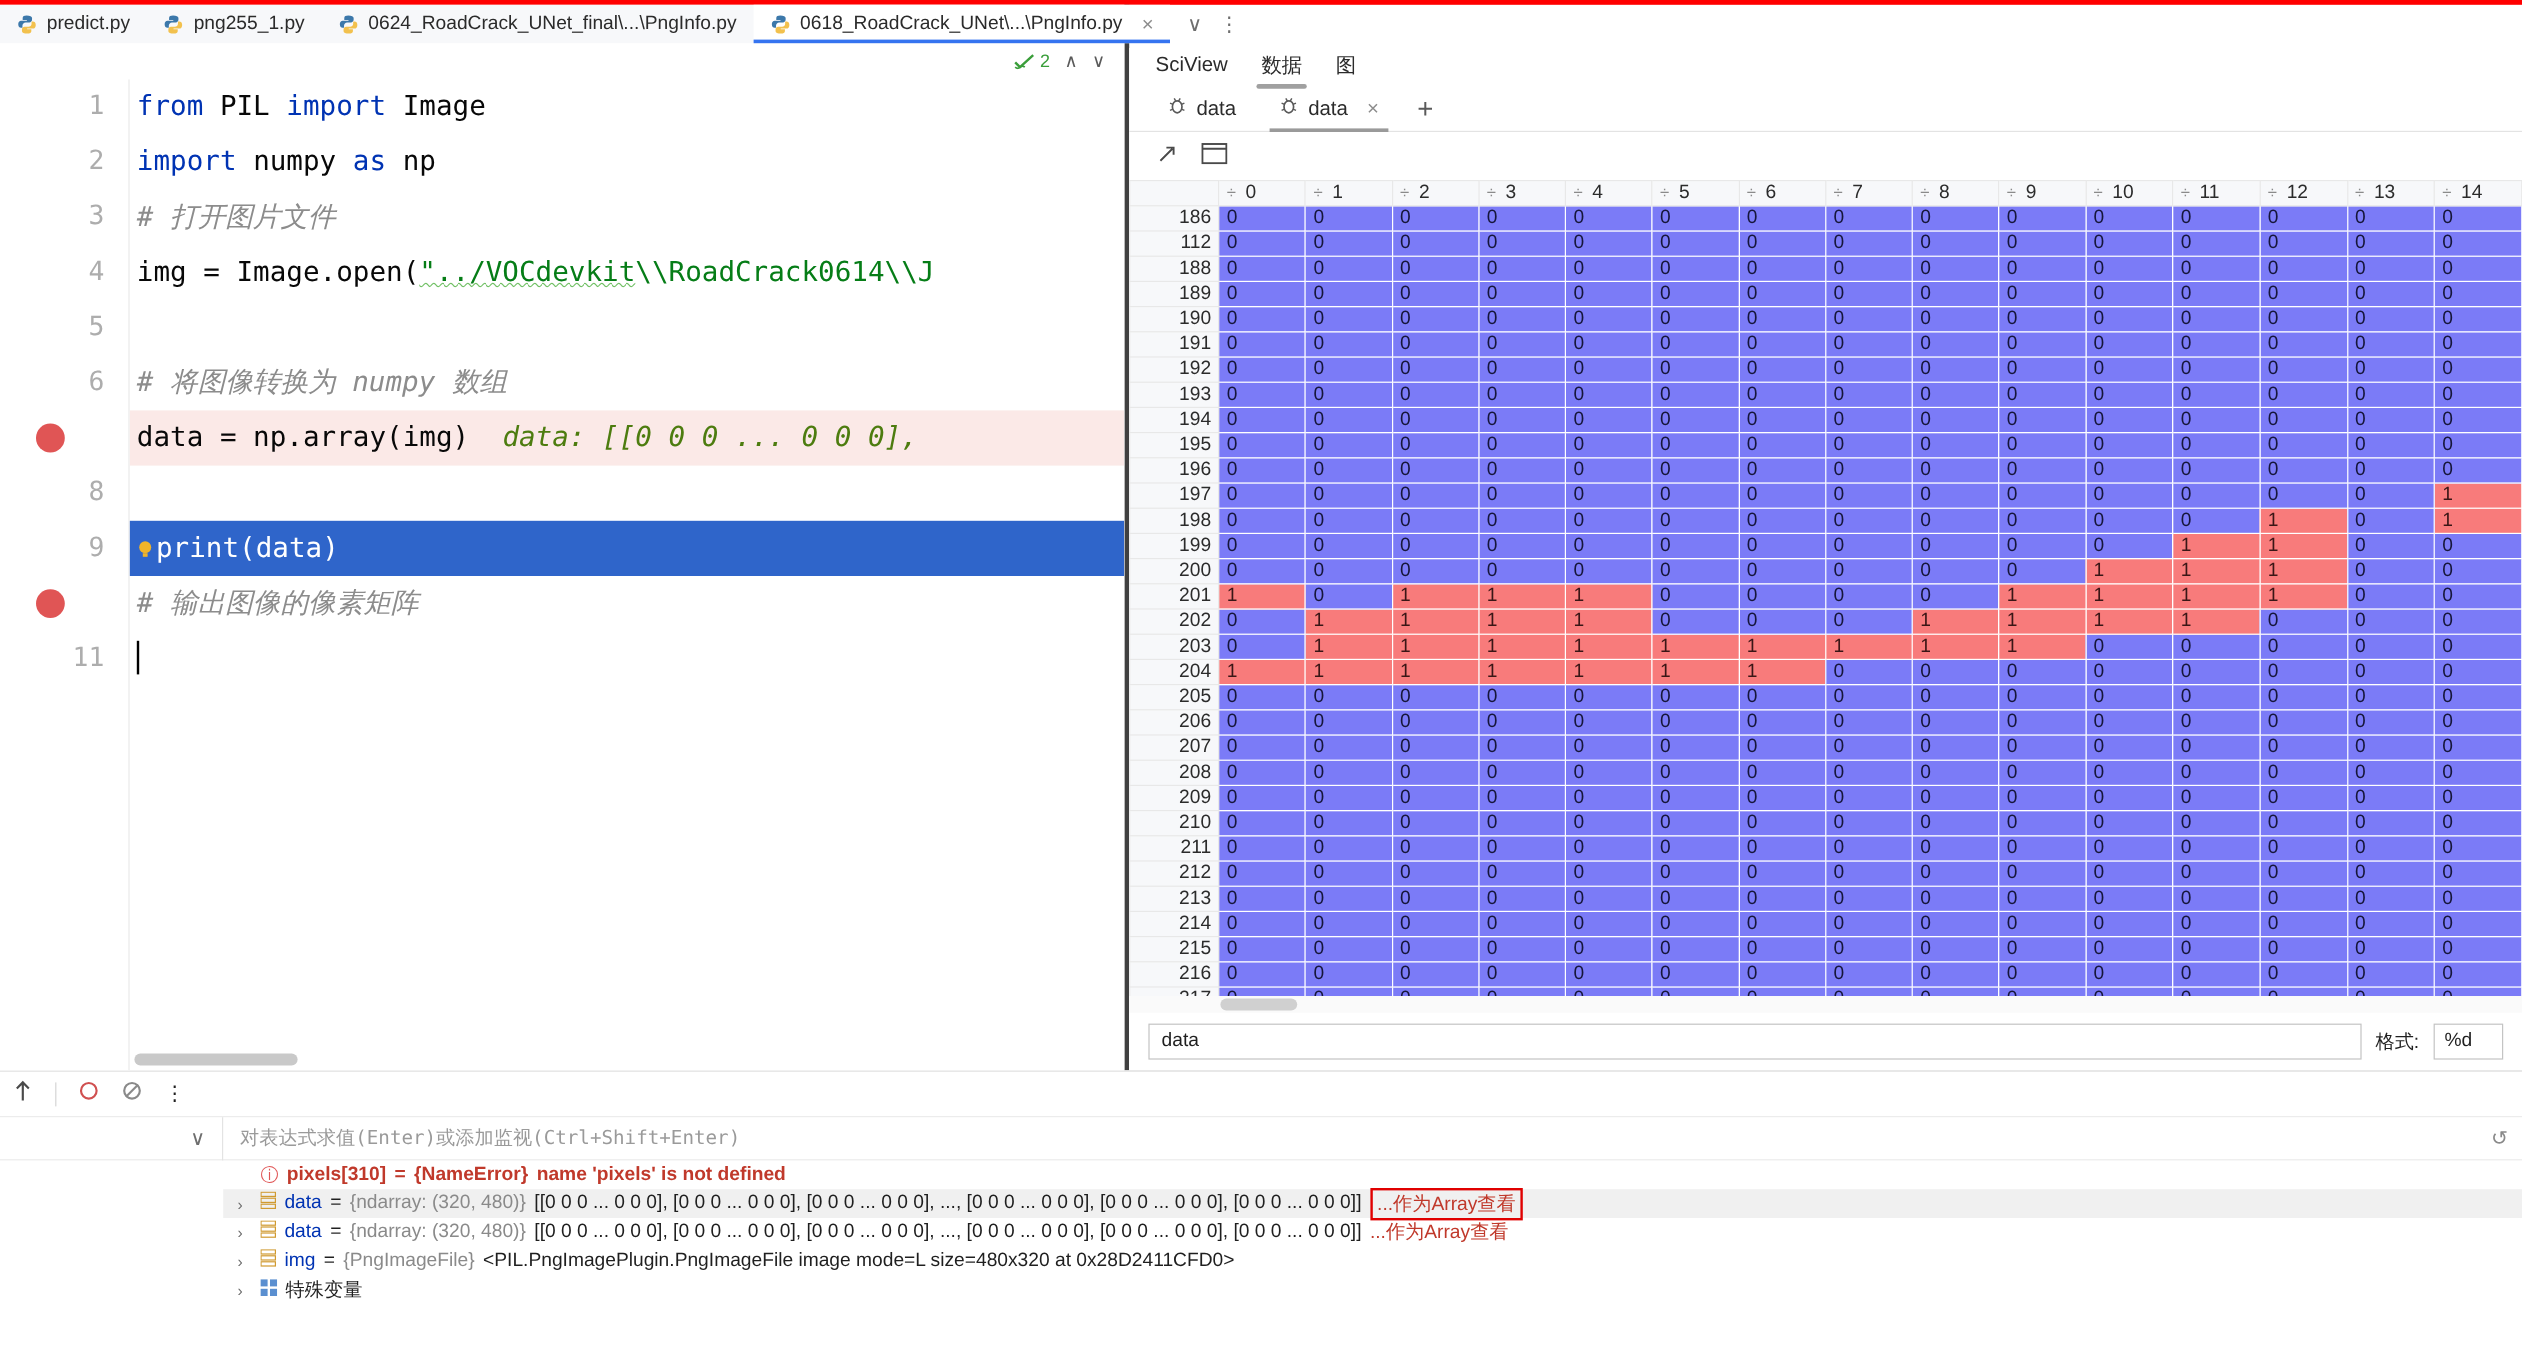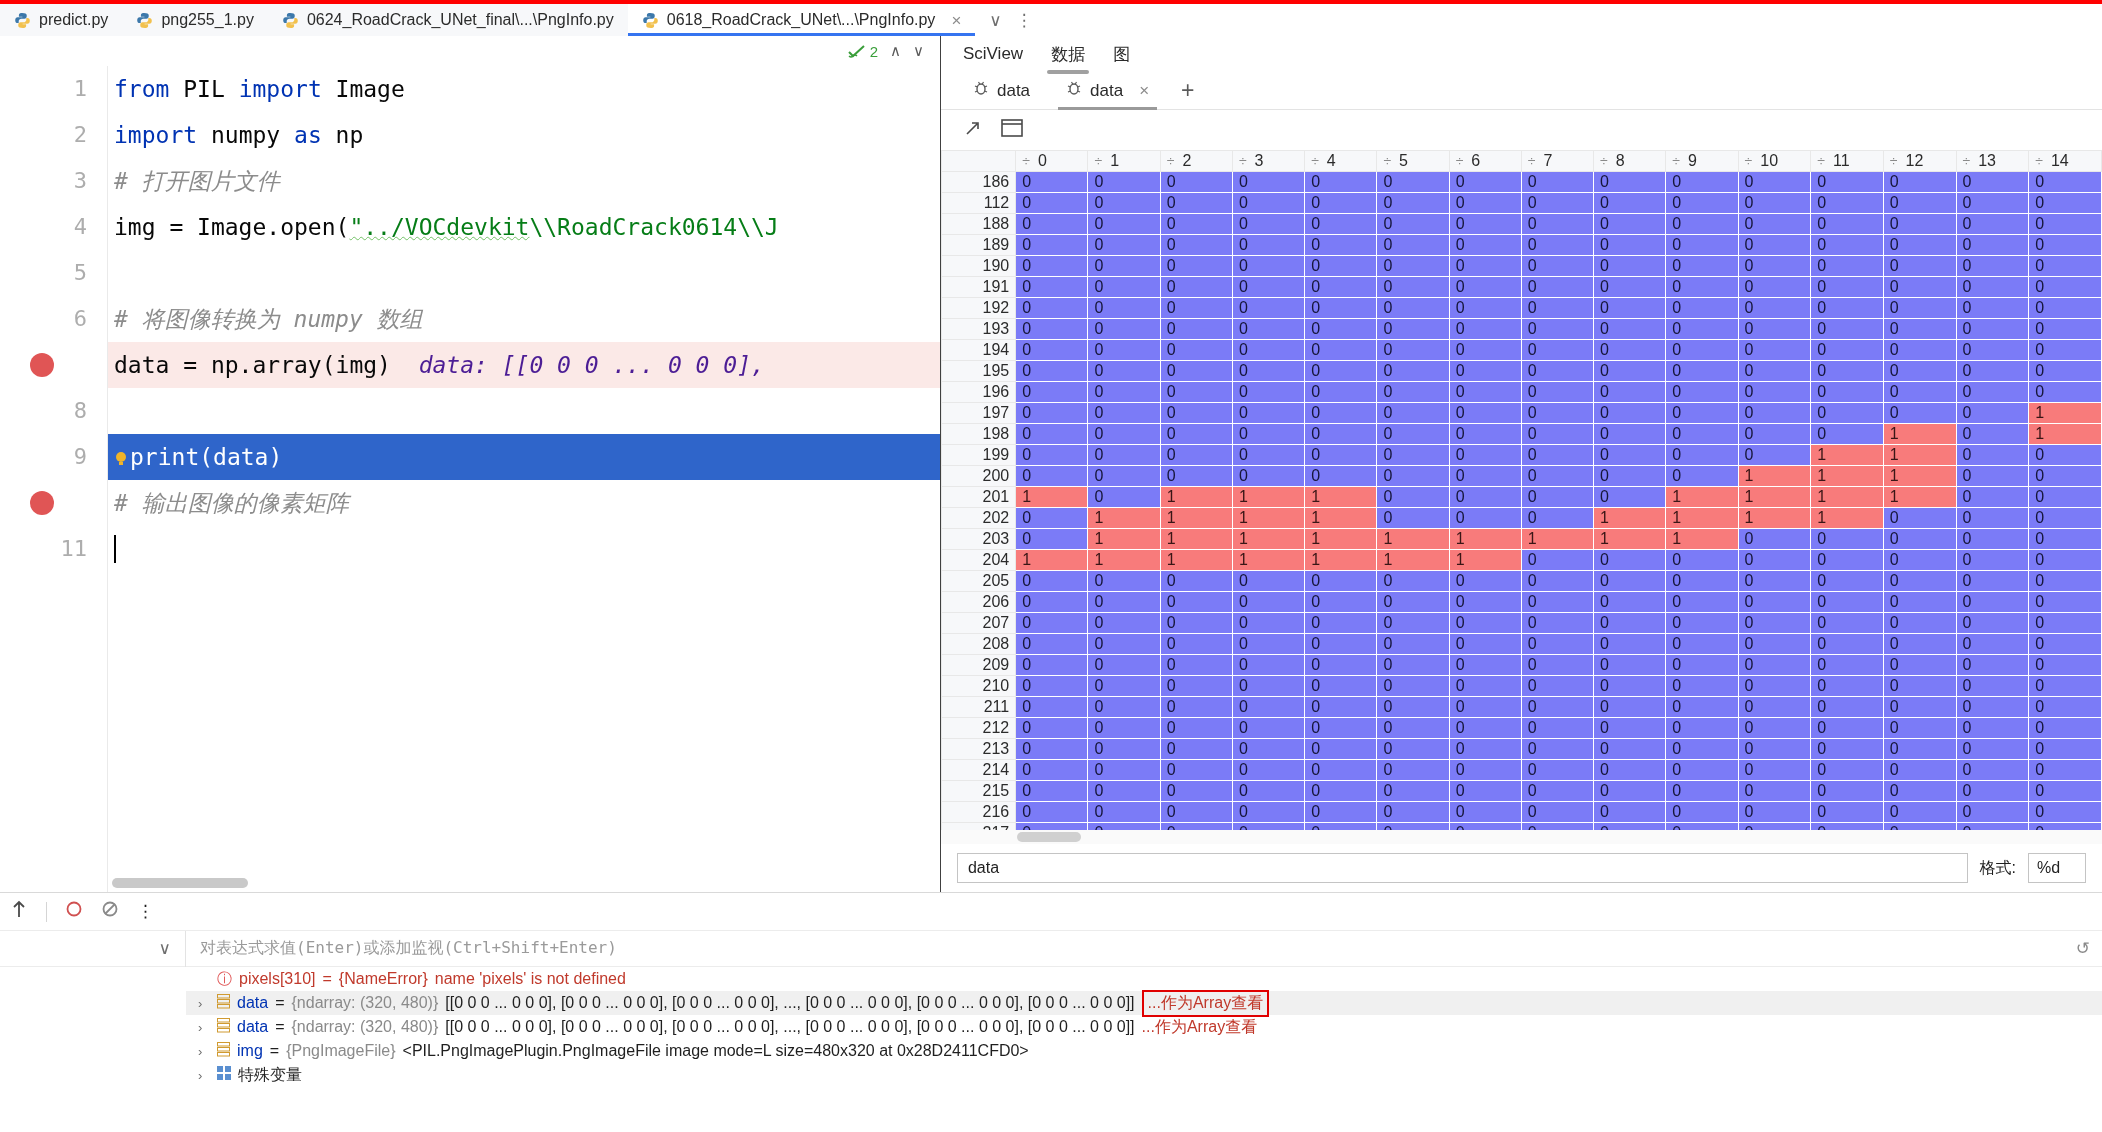--- a/index.html
+++ b/index.html
@@ -13,21 +13,21 @@
     color:#1f1f1f;
   }
   .app { position:relative; width:2102px; height:1132px; display:flex; flex-direction:column; }
 
   
   .top-accent { height:4px; background:#ff0000; width:100%; flex:0 0 4px; }
 
   .body-row { display:flex; flex:1 1 auto; min-height:0; }
 
   
-  .left { width:962px; display:flex; flex-direction:column; min-width:0; border-right:1px solid #404040; }
+  .left { width:962px; display:flex; flex-direction:column; min-width:0; border-right:4px solid #404040; }
 
   .tabbar { height:32px; display:flex; align-items:stretch; background:#f7f8fa; position:relative; flex:0 0 32px;}
   .tab { display:flex; align-items:center; gap:8px; padding:0 14px; font-size:16px; color:#2b2b2b;
          white-space:nowrap; cursor:default; position:relative; }
   .tab.active { background:#ffffff; }
   .tab.active:after { content:""; position:absolute; left:0; right:0; bottom:0; height:3px; background:#3574f0; }
   .pyicon { width:17px; height:17px; flex:0 0 17px; position:relative; display:inline-block; }
   .pyicon svg { display:block; }
   .tab-close { margin-left:8px; color:#8c8c8c; font-size:17px; line-height:1; }
   .tabbar-right { margin-left:auto; display:flex; align-items:center; gap:14px; padding:0 14px; color:#6e6e6e; }
@@ -44,21 +44,21 @@
 
   .code { flex:1 1 auto; position:relative; font-family:"DejaVu Sans Mono", monospace; font-size:23px;
           min-width:0; overflow:hidden;}
   .cline { height:46px; line-height:46px; white-space:pre; padding-left:6px; }
   .cline.hl-exec { background:#fbe9e7; }
   .cline.hl-sel  { background:#2f65ca; color:#fff; }
   .kw { color:#0033b3; }
   .plain { color:#080808;text-align:right; }
   .str { color:#067d17; }
   .cmt { color:#8c8c8c; font-style:italic; }
-  .hint { color:#4c1d95; font-style:italic; }
+  .hint { color:#4d7c0f; font-style:italic; }
   .wavy { text-decoration: underline; text-decoration-style: wavy; text-decoration-color:#73c167; text-decoration-thickness:1px;}
   .caret { display:inline-block; width:2px; height:28px; background:#000; vertical-align:-6px; }
 
   .hscroll { position:absolute; left:112px; bottom:4px; width:136px; height:10px; background:#c9c9c9; border-radius:5px; }
 
   
   .right { flex:1 1 auto; display:flex; flex-direction:column; background:#ffffff; min-width:0;margin-top:36px;}
   .sv-head { height:32px; display:flex; align-items:center; gap:28px; padding:0 22px; font-size:17px;
              color:#2b2b2b; flex:0 0 32px; }
   .sv-head .sv-tab { position:relative; padding-bottom:4px; }
@@ -105,21 +105,21 @@
   .dbg-watch-icon { padding:0 12px; color:#8a8a8a; }
 
   .vars { flex:1 1 auto; padding-left:186px; overflow:hidden; min-height:0;}
   .vrow { height:24px; display:flex; align-items:center; gap:7px; font-size:16px; white-space:nowrap; padding-left:12px;}
   .vrow.sel { background:#f0f0f0; }
   .arrow { color:#6e6e6e; width:12px; display:inline-block; font-size:13px;}
   .vname { color:#0033b3; }
   .vtype { color:#8a8a8a; }
   .vval  { color:#1f1f1f; }
   .verr-ico { color:#e05555; font-size:15px;}
-  .verr { color:#c0392b; }
+  .verr { color:#c0392b;font-weight:bold; }
   .array-link { color:#c0392b; }
   .array-link.boxed { border:2px solid #e00000; padding:1px 4px; }
 </style>
 </head>
 <body>
 
 <div class="app">
   <div class="top-accent"></div>
 
   <div class="body-row">

